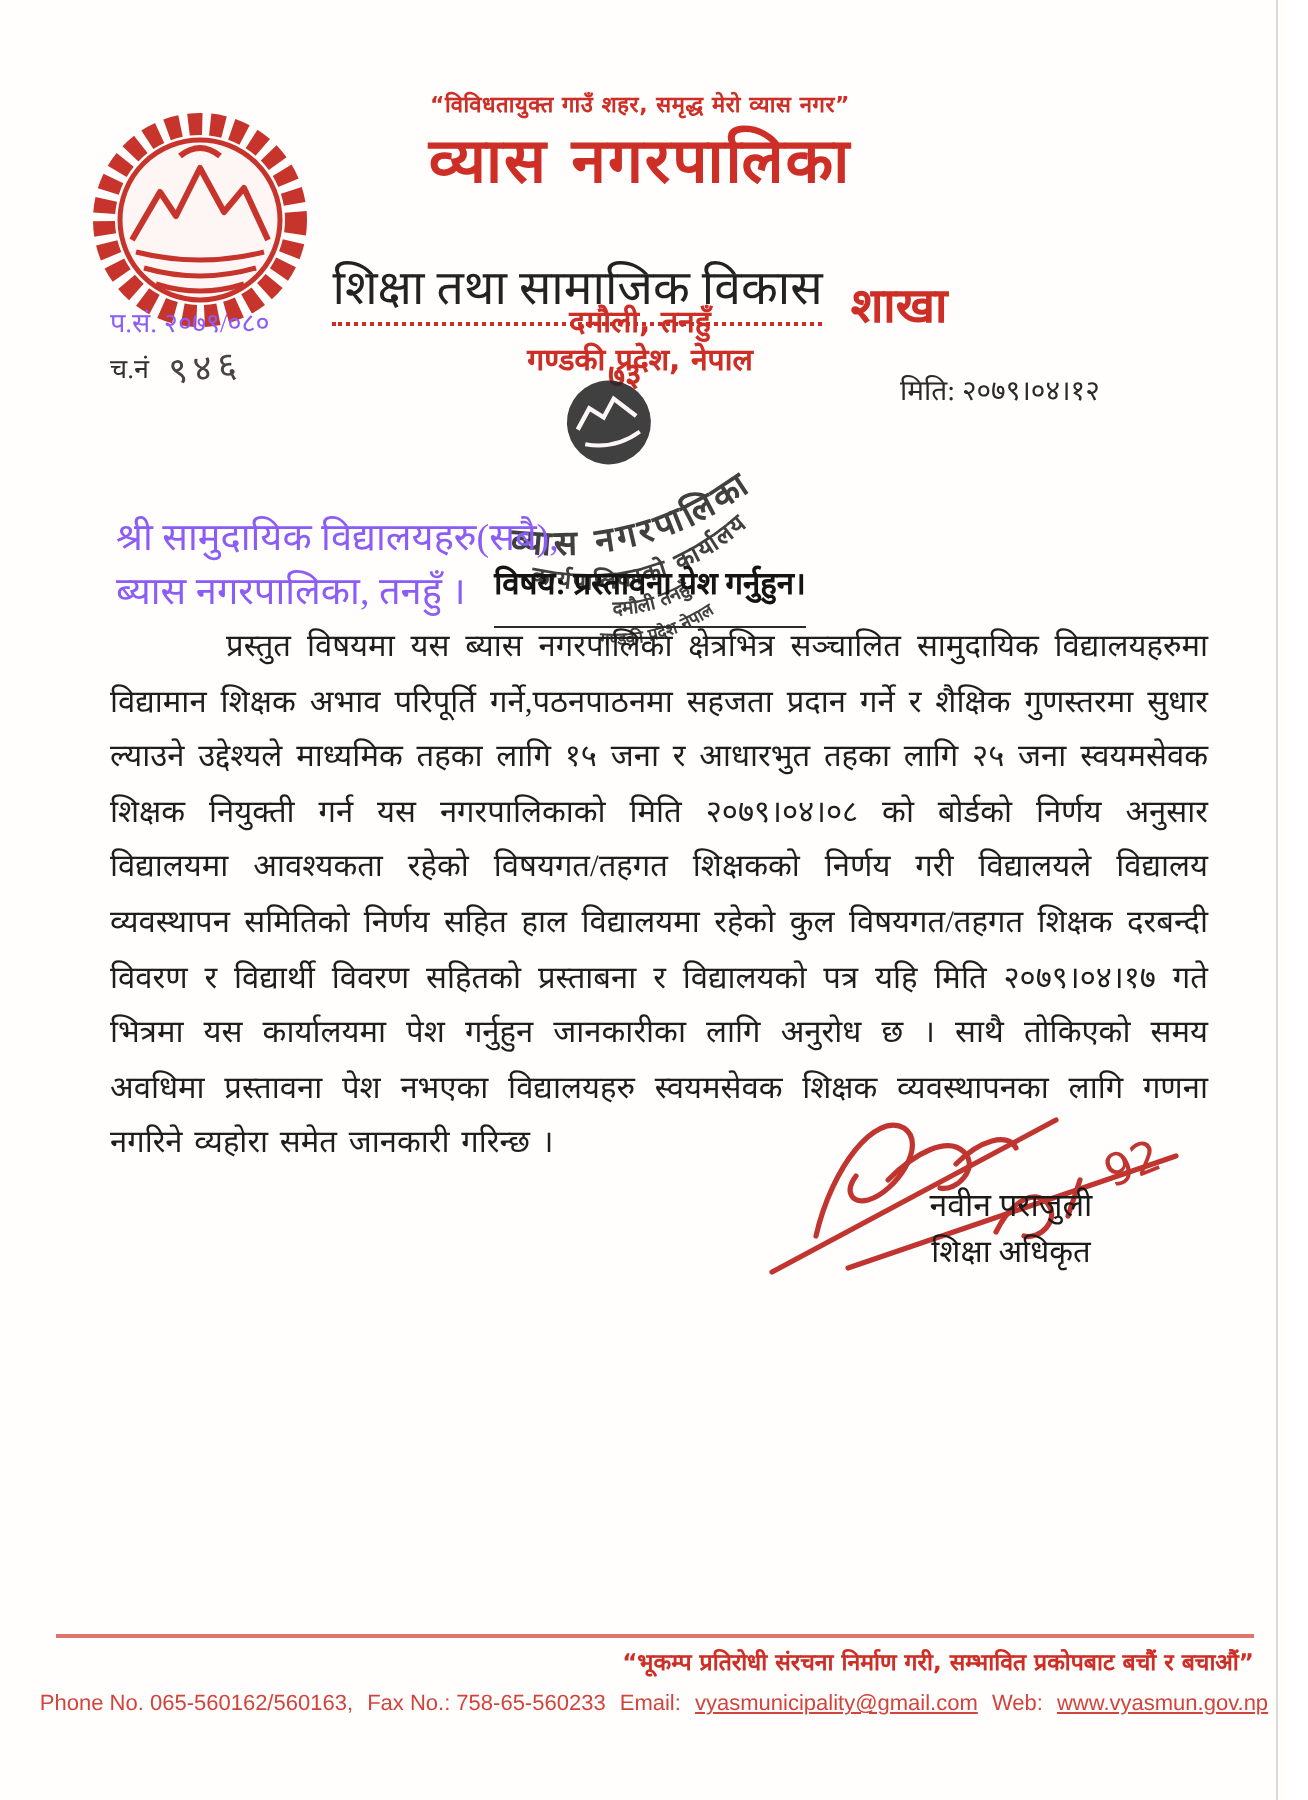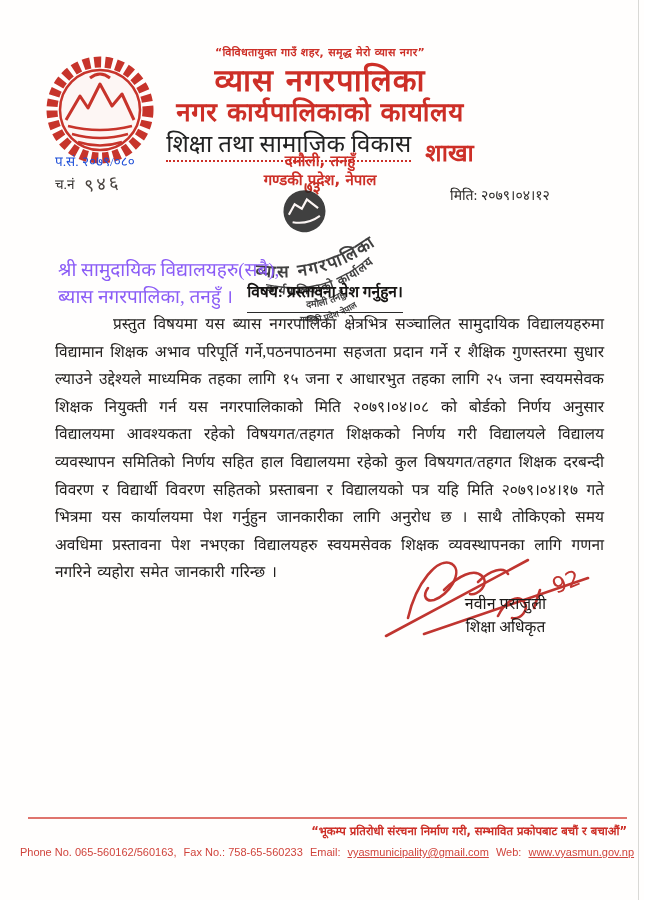--- a/index.html
+++ b/index.html
@@ -15,21 +15,21 @@
   
   .logo{position:absolute;left:44px;top:54px;width:112px;height:112px;}
   .hdr{position:absolute;left:40px;width:560px;text-align:center;color:#cd2f27;font-family:"DejaVu Sans","Liberation Sans",sans-serif;}
   .hdr-slogan{top:44px;font-size:11px;font-weight:bold;letter-spacing:.3px;}
   .hdr-title{top:58px;font-size:31px;font-weight:bold;letter-spacing:1px;}
   .hdr-subtitle{top:93px;font-size:26px;font-weight:bold;letter-spacing:.5px;}
   .hdr-dept{top:126px;font-size:24px;color:#222;font-family:"Liberation Serif","DejaVu Serif",serif;}
   .hdr-dept .dept-main{border-bottom:2px dotted #cd2f27;padding-bottom:3px;}
   .hdr-dept .dept-branch{color:#cd2f27;font-weight:bold;font-family:"DejaVu Sans","Liberation Sans",sans-serif;display:inline-block;transform:translateY(9px);margin-left:8px;}
   
-  .ref-no{position:absolute;left:55px;top:152px;font-size:13.5px;color:#1d4ed8;}
+  .ref-no{position:absolute;left:55px;top:152px;font-size:13.5px;color:#8b5cf6;}
   .dispatch{position:absolute;left:55px;top:170px;font-size:13.5px;color:#33302e;}
   .dispatch .hand{display:inline-block;font-size:18px;color:#4a4440;transform:rotate(-6deg) translateY(1px);margin-left:6px;letter-spacing:3px;}
   .place{position:absolute;left:200px;width:240px;text-align:center;color:#cd2f27;font-weight:bold;font-size:15px;font-family:"DejaVu Sans","Liberation Sans",sans-serif;}
   .place1{top:150px;}
   .place2{top:169px;}
   .letter-date{position:absolute;left:450px;top:185px;font-size:14px;color:#2c2a28;}
   .stamp-no{position:absolute;left:304px;top:176px;color:#c62f23;font-weight:bold;font-size:16px;transform:rotate(-4deg);font-family:"DejaVu Sans","Liberation Sans",sans-serif;}
   
   .stamp{position:absolute;left:222px;top:180px;width:185px;height:145px;transform:rotate(-13deg);opacity:.88;}
   
@@ -67,21 +67,20 @@
       <path d="M22,66 L36,42 L44,54 L56,30 L68,52 L78,40 L90,66" stroke-width="3" stroke-linejoin="round"></path>
       <path d="M24,72 Q56,80 88,72" stroke-width="2.5"></path>
       <path d="M28,80 Q56,88 84,80" stroke-width="2.5"></path>
       <path d="M34,88 Q56,95 78,88" stroke-width="2.5"></path>
       <path d="M46,24 q10,-8 20,0" stroke-width="3"></path>
     </g>
   </svg>
 
   <div class="hdr hdr-slogan">“विविधतायुक्त गाउँ शहर, समृद्ध मेरो व्यास नगर”</div>
   <div class="hdr hdr-title">व्यास नगरपालिका</div>
-  <div class="hdr hdr-subtitle">नगर कार्यपालिकाको कार्यालय</div>
   <div class="hdr hdr-dept">
     <span class="dept-main">शिक्षा तथा सामाजिक विकास</span>
     <span class="dept-branch">शाखा</span>
   </div>
 
   <div class="ref-no">प.सं. २०७९/०८०</div>
   <div class="dispatch">
     <span>च.नं</span>
     <span class="hand">९४६</span>
   </div>

